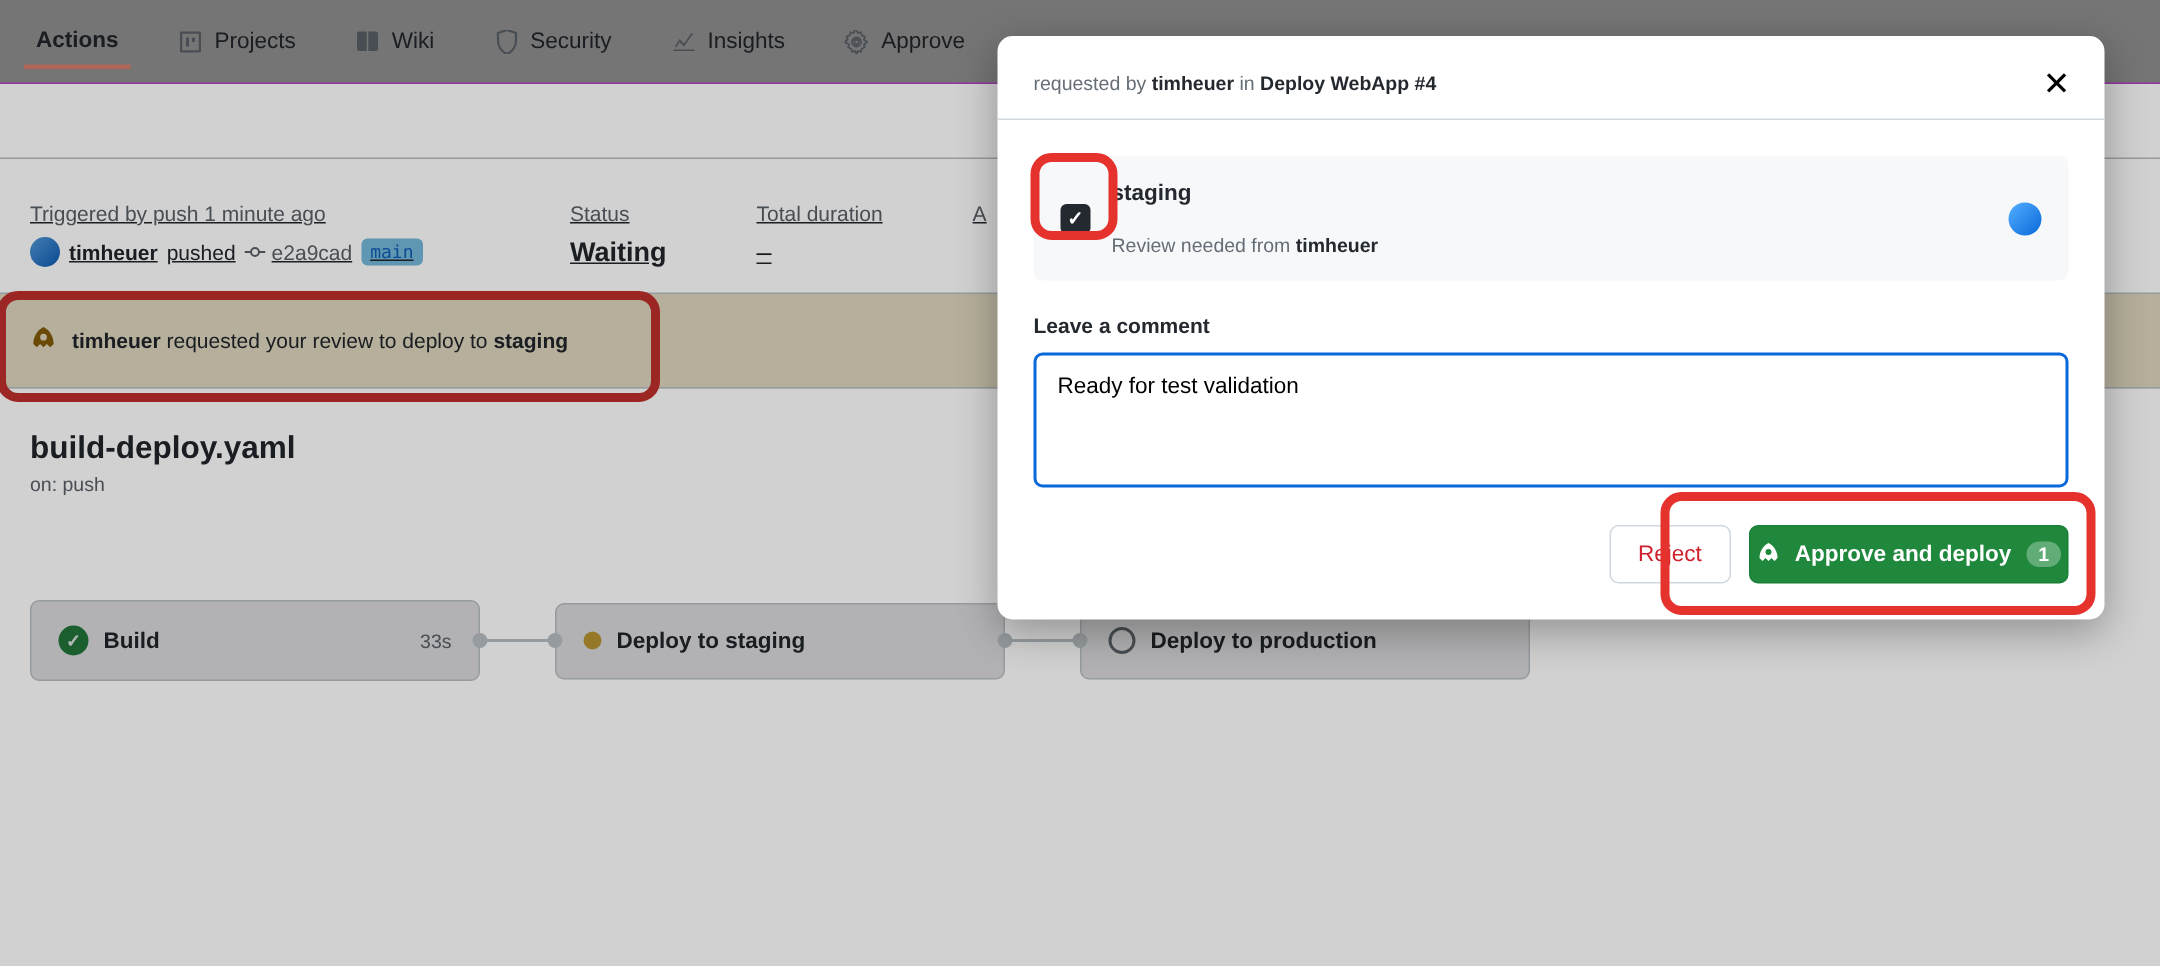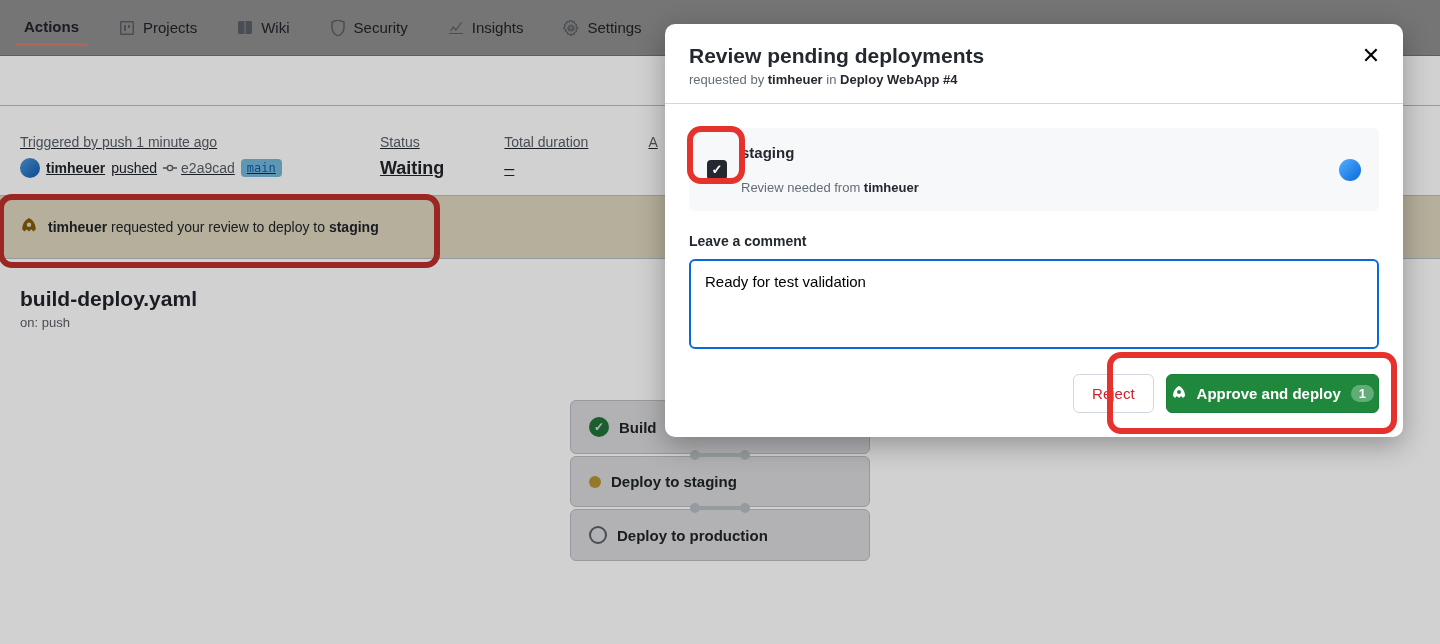--- a/index.html
+++ b/index.html
@@ -34,21 +34,21 @@
     .annot-red { outline:6px solid #e5322d; border-radius:8px; }
     .notice-wrap { position:relative; }
     .notice-wrap .annot-red { position:absolute; top:4px; left:4px; width:430px; height:62px; pointer-events:none; }
     
     
     .workflow-section { padding: 28px 20px; }
     .workflow-file { font-size:21px; font-weight:600; }
     .workflow-trigger { font-size:13px; color:#656d76; margin-top:4px; }
     
     
-    .jobs-graph { display:flex; align-items:center; gap:0; margin-top:70px; padding:0 0;flex-direction:column; }
+    .jobs-graph { display:flex; align-items:center; gap:0; margin-top:70px; padding:0 0; }
     .job-card { border:1px solid #d0d7de; border-radius:6px; background:#f6f8fa; padding:16px 18px; display:flex; align-items:center; gap:10px; min-width:300px; }
     .job-card .name { font-weight:600; font-size:15px; flex:1; }
     .job-card .dur { color:#656d76; font-size:13px; }
     .connector { height:2px; background:#d0d7de; width:50px; position:relative; }
     .connector::before, .connector::after { content:""; width:10px; height:10px; border-radius:50%; background:#d0d7de; position:absolute; top:-4px; }
     .connector::before { left:-5px; }
     .connector::after { right:-5px; }
     .status-dot-success { width:20px; height:20px; border-radius:50%; background:#1f883d; display:flex; align-items:center; justify-content:center; }
     .status-dot-success::after { content:"✓"; color:#fff; font-size:12px; font-weight:700; }
     .status-dot-waiting { width:12px; height:12px; border-radius:50%; background:#d4a72c; }
@@ -111,21 +111,21 @@
     <div class="nav-tab">
       <svg viewBox="0 0 16 16">
           <path d="M1 13h14v1H1v-1zM2 11l3-5 3 3 5-7 1 .5-6 8.5-3-3-2 3.5-1-.5z"></path>
         </svg>
       <span>Insights</span>
     </div>
     <div class="nav-tab">
       <svg viewBox="0 0 16 16">
           <path d="M8 5a3 3 0 1 0 0 6 3 3 0 0 0 0-6zM6.5 8a1.5 1.5 0 1 1 3 0 1.5 1.5 0 0 1-3 0zM8 0l1 2 2-.5.5 2 2 1-.5 2 2 1.5-2 1.5.5 2-2 1-.5 2-2-.5-1 2-1-2-2 .5-.5-2-2-1 .5-2L0 8l2-1.5L1.5 4.5l2-1 .5-2 2 .5L7 0h1z" fill="none" stroke="#656d76" stroke-width="1.2"></path>
         </svg>
-      <span>Settings</span>
+      <span>Approve</span>
     </div>
   </nav>
 
   <div style="height:50px; border-bottom:1px solid #d0d7de;"></div>
   <div class="summary">
     <div class="summary-col" style="min-width:300px">
       <span class="summary-label">Triggered by push 1 minute ago</span>
       <span class="summary-actor">
         <span class="avatar"></span>
         <b>timheuer</b>
@@ -187,21 +187,20 @@
         <span class="status-circle-empty"></span>
         <span class="name">Deploy to production</span>
       </div>
     </div>
   </div>
 </div>
 
 <div class="modal-scrim"></div>
 <div class="modal">
   <div class="modal-header">
-    <div class="modal-title">Review pending deployments</div>
     <div class="modal-subtitle">
       <span>requested by </span><b>timheuer</b><span> in </span><b>Deploy WebApp #4</b>
     </div>
     <button class="modal-close">
       <span>✕</span>
     </button>
   </div>
   <div class="modal-body">
     <div class="env-row">
       <span class="env-cb"></span>

